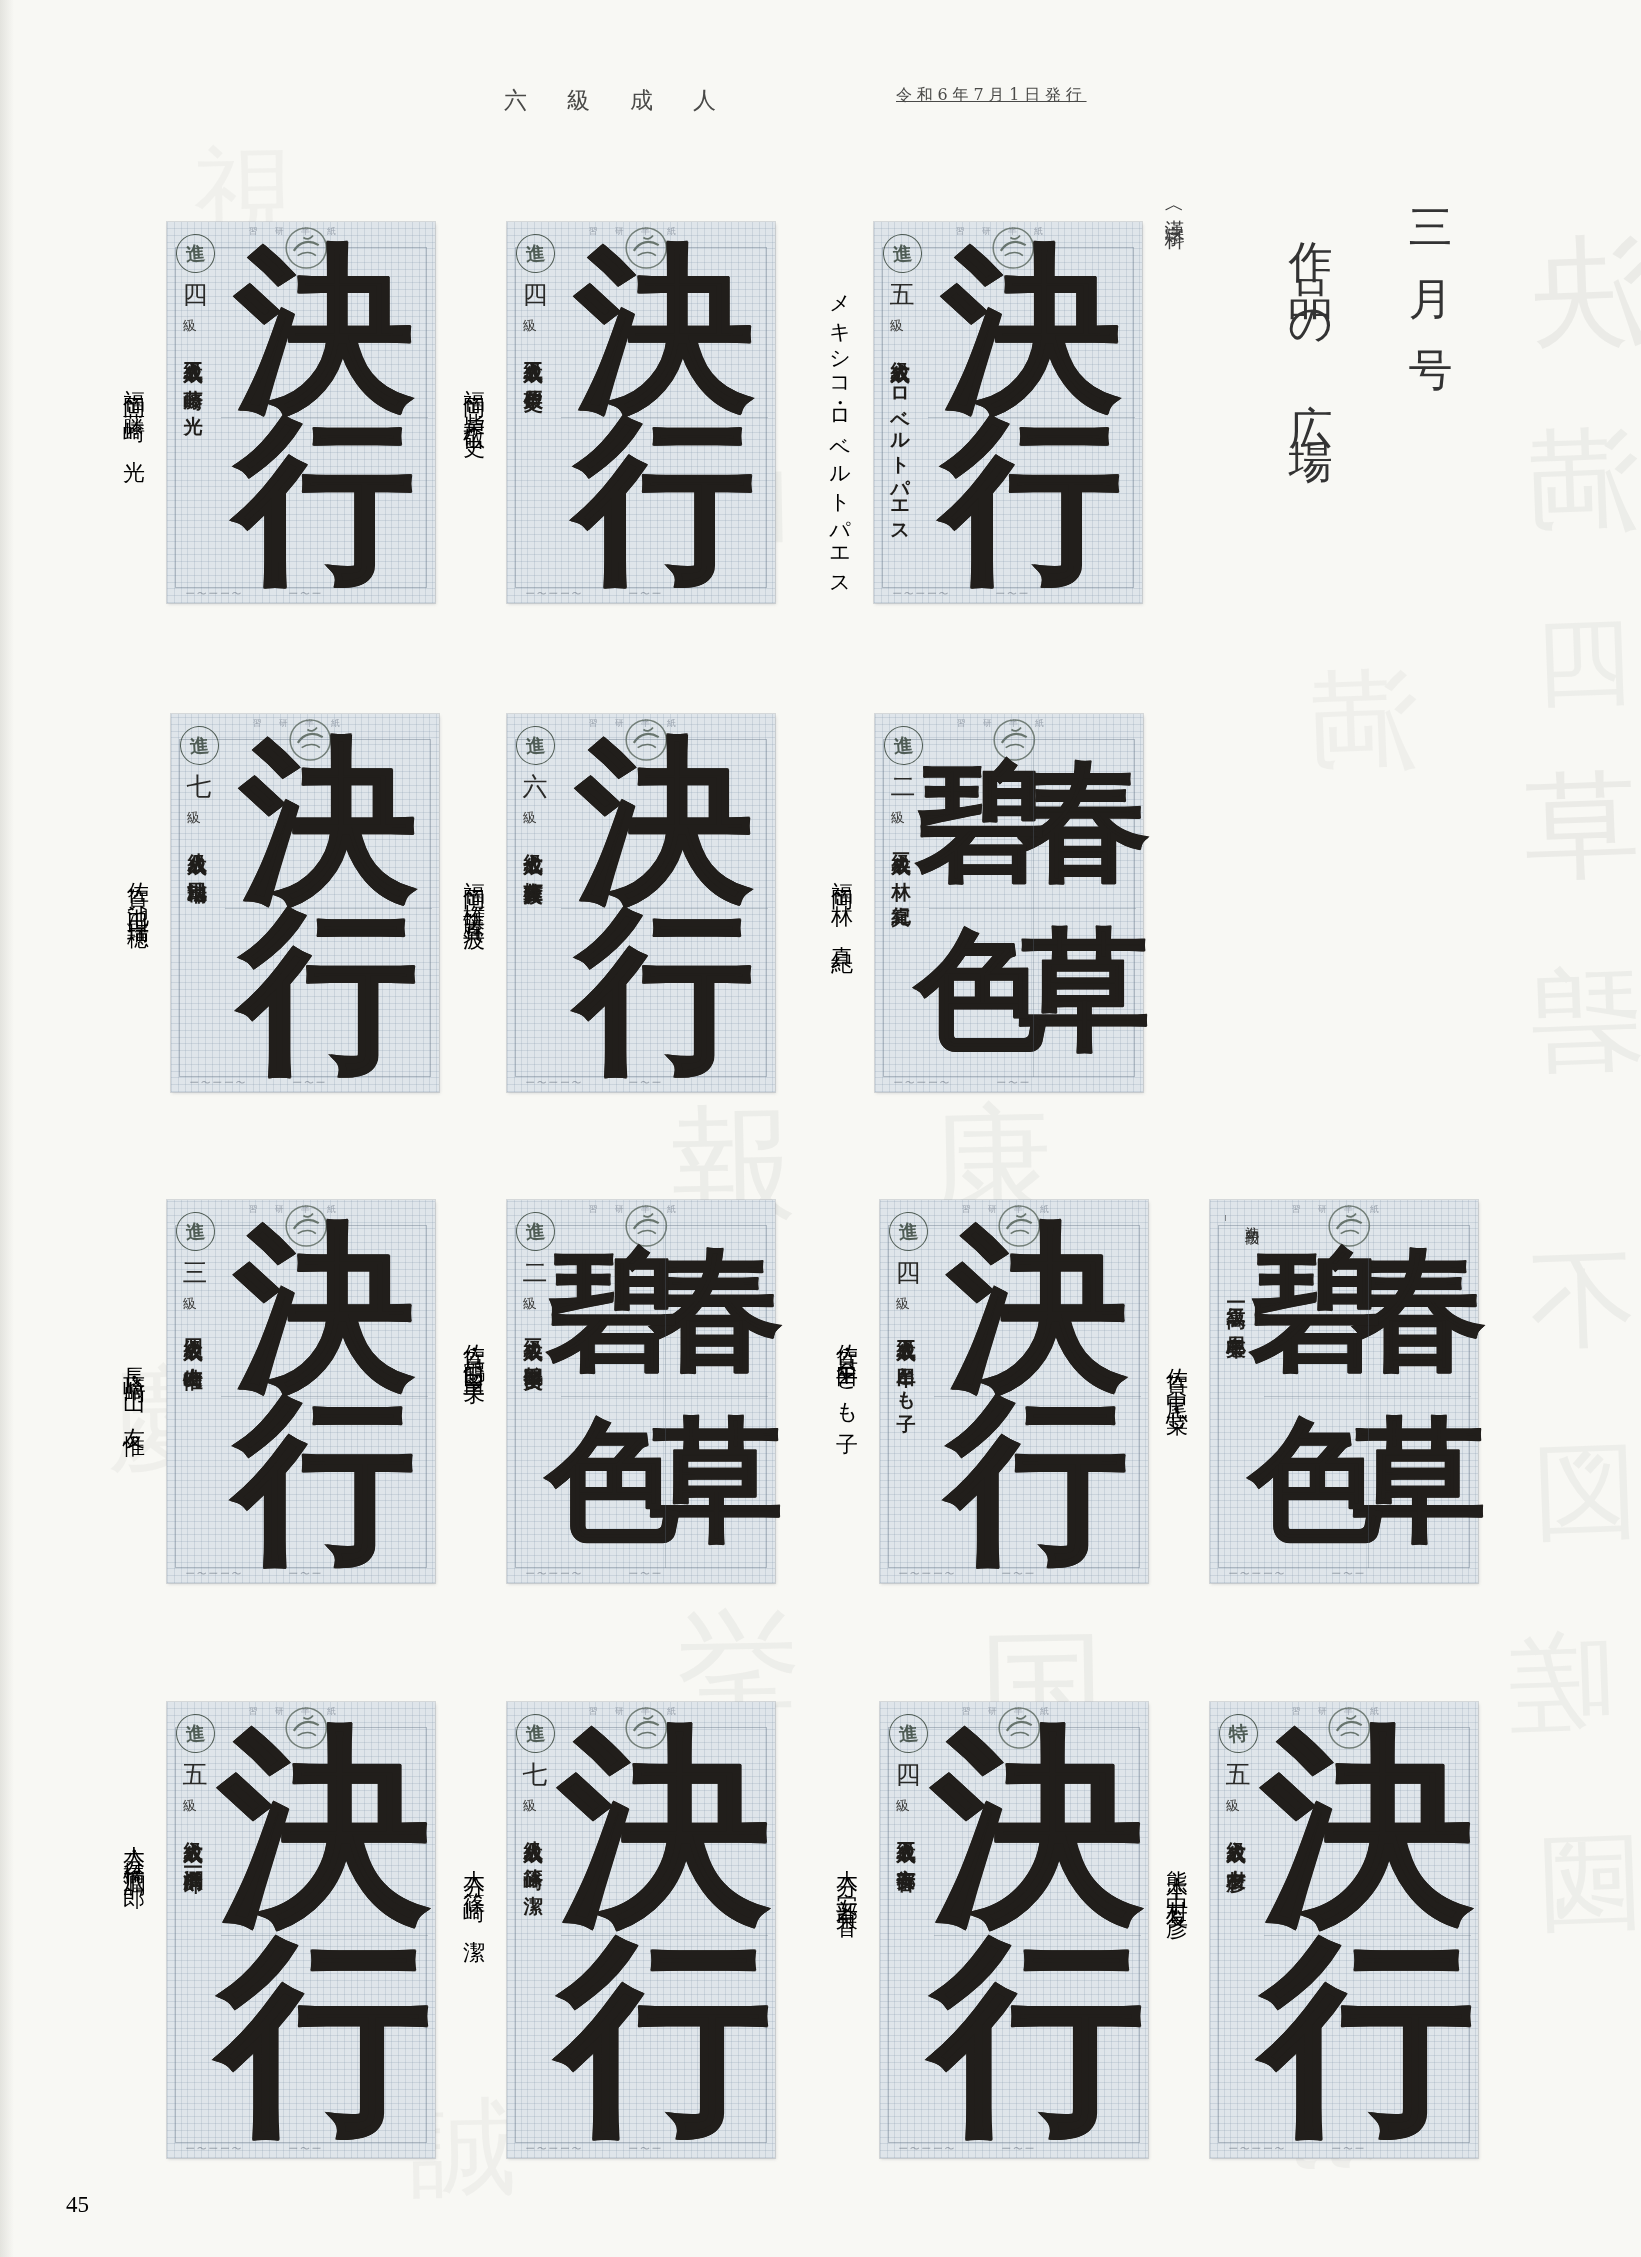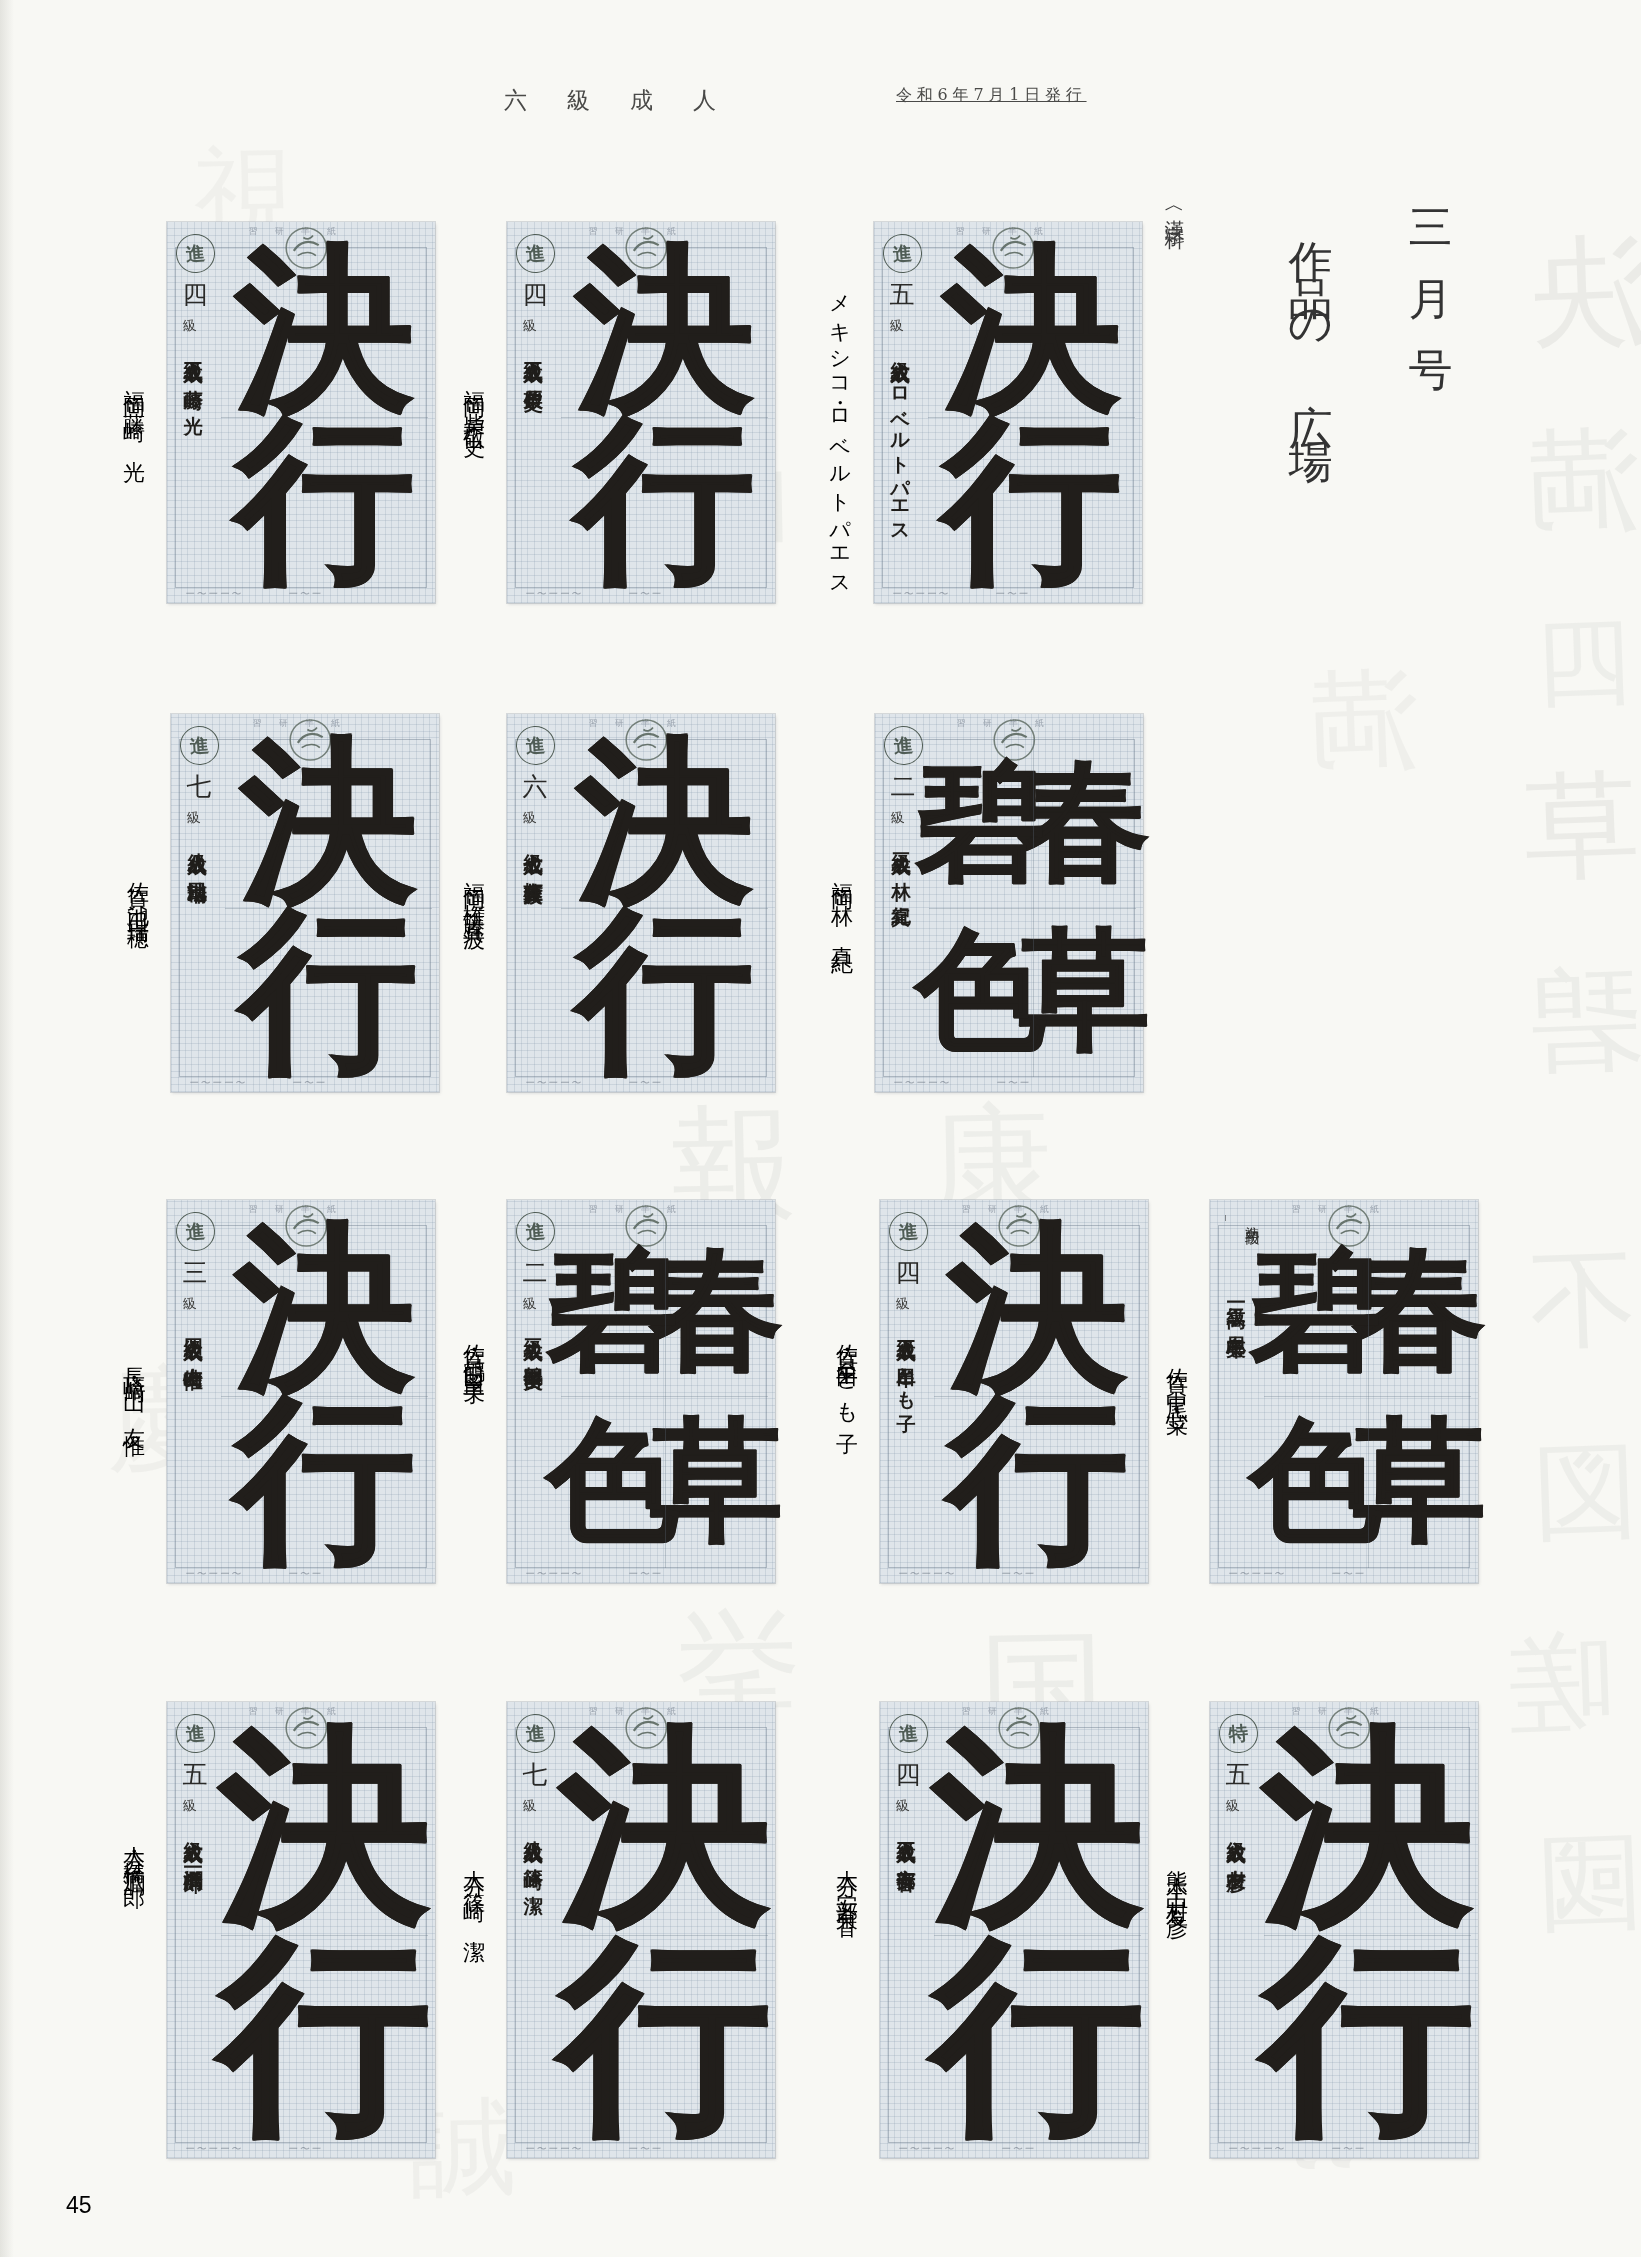--- a/index.html
+++ b/index.html
@@ -61,21 +61,21 @@
     text-shadow:1.4px 0 0 currentColor,-1.4px 0 0 currentColor,0 1.4px 0 currentColor,0 -1.4px 0 currentColor;}
   .art .c0{top:0;} .art .c1{top:50%;}
   .art.quad .q{position:absolute;width:50%;height:50%;display:flex;align-items:center;justify-content:center;
     font-weight:bold;-webkit-text-stroke:1.4px #211e1b;
     text-shadow:1px 0 0 currentColor,-1px 0 0 currentColor,0 1px 0 currentColor;}
   .q0{right:0;top:0;} .q1{right:0;top:50%;} .q2{left:0;top:0;} .q3{left:0;top:50%;}
   .marks{position:absolute;bottom:1.9px;left:17.4px;font-size:9.7px;font-style:italic;
     color:rgba(70,82,98,.45);letter-spacing:1.9px;}
   .marks.center{left:45%;}
   .page-num{position:absolute;left:66px;top:2192px;font-size:23px;color:#56565
-2;font-family:Liberation Sans, sans-serif;}
+2;font-family:Liberation Serif, serif;}
 </style>
 </head>
 <body>
 
 <div class="scan-edge"></div>
 
 <div class="header">
   <span class="h-title">六級成人</span>
   <span class="h-date">令和6年7月1日発行</span>
 </div>

